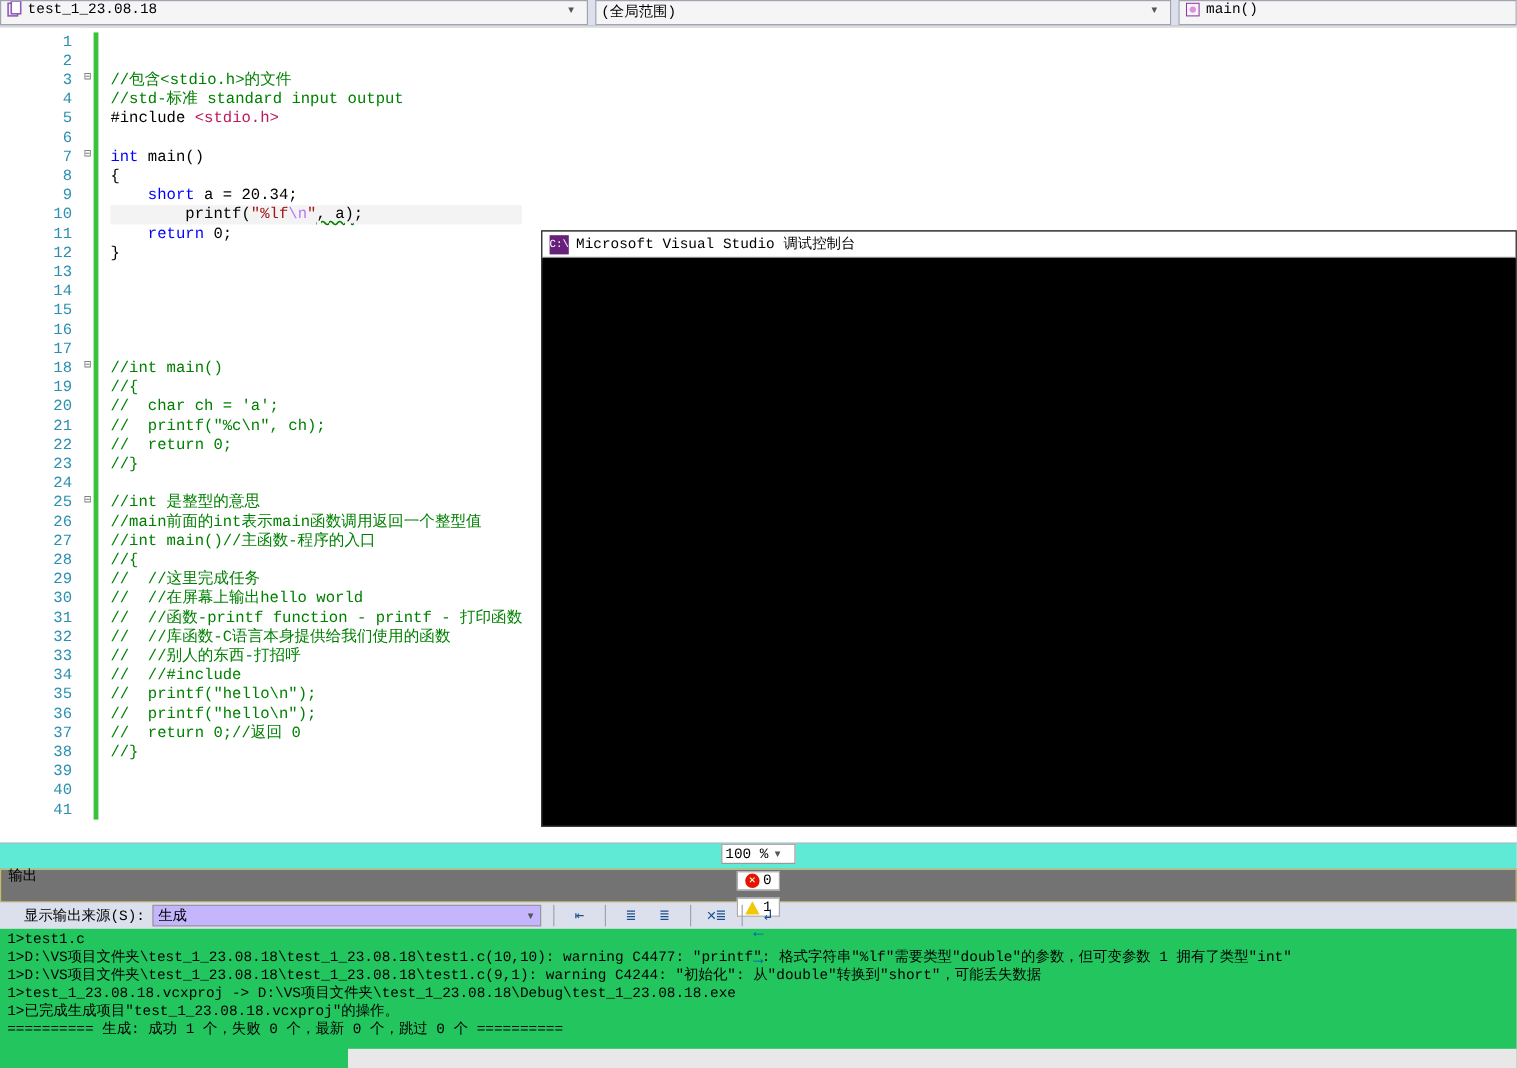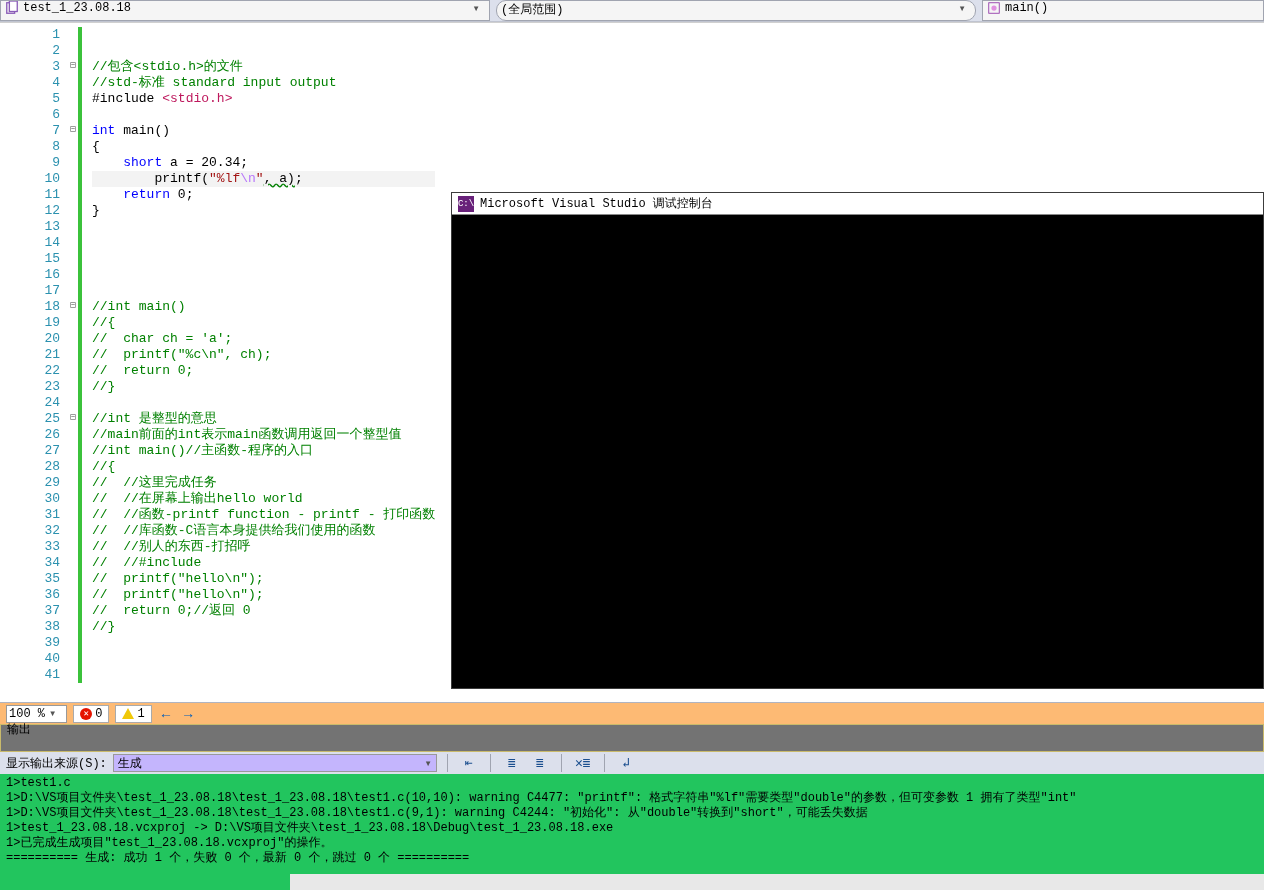--- a/index.html
+++ b/index.html
@@ -1,21 +1,21 @@
 <!DOCTYPE html>
 <html><head>
 <meta charset="utf-8">
 <style>
 * { margin: 0; padding: 0; box-sizing: border-box; font-family: Consolas, 'Courier New', monospace; }
 body { background: #dce0ec; width: 1264px; height: 890px; overflow: hidden; position: relative; }
 
 .topbar { display: flex; height: 22px; background: #dce0ec; border-bottom: 1px solid #c0c4d0; font-size: 12px; }
 .topbar-item { display: flex; align-items: flex-start; background: #f5f5f5; border: 1px solid #a0a4b0; padding: 0 4px; }
 .tb-file { width: 490px; }
-.tb-scope { width: 480px; margin-left: 6px; border-radius: 10px; }
+.tb-scope { width: 480px; margin-left: 6px; }
 .tb-func { flex: 1; margin-left: 6px; }
 .tb-chev { width: 18px; display: flex; align-items: center; justify-content: center; color: #555; cursor: pointer; }
 .tb-icon { width: 14px; height: 14px; margin-right: 4px; display: inline-flex; }
 
 .editor-area { height: 680px; background: #fff; position: relative; overflow: hidden; border-top: 1px solid #d0d0d0; }
 .gutter { position: absolute; left: 0; top: 0; width: 68px; background: #fff; text-align: right; color: #2b91af; font-size: 13px; line-height: 16px; padding-top: 4px; }
 .gutter div { padding-right: 8px; height: 16px; }
 .greenbar { position: absolute; left: 78px; top: 4px; width: 4px; height: 656px; background: #3bc23b; }
 .code { position: absolute; left: 92px; top: 4px; font-size: 13px; line-height: 16px; white-space: pre; }
 .code-line { height: 16px; }
@@ -28,29 +28,29 @@
 .c-esc { color: #b776fb; }
 .c-ppinc { color: #000000; }
 .c-incfile { color: #be185d; }
 .wavy { text-decoration: underline wavy #008000; }
 
 .console-window { position: absolute; left: 451px; top: 192px; width: 813px; height: 497px; border: 1px solid #3c3c3c; background: #000; z-index: 50; }
 .console-title { height: 22px; background: #fff; border-bottom: 1px solid #888; display: flex; align-items: center; font-size: 12px; padding-left: 6px; gap: 6px; font-family: -apple-system, 'Segoe UI', sans-serif; color: #000; }
 .console-icon { width: 16px; height: 16px; background: #68217a; color: #fff; font-size: 9px; display: flex; align-items: center; justify-content: center; }
 .console-body { color: #ccc; font-size: 14px; line-height: 18px; padding: 2px 4px; white-space: pre; }
 
-.status-strip { height: 22px; background: #fdba74; border-top: 1px solid #b0b4c0; display: flex; align-items: center; font-size: 12px; gap: 6px; padding: 0 6px; }
+.status-strip { height: 22px; background: #5eead4; border-top: 1px solid #b0b4c0; display: flex; align-items: center; font-size: 12px; gap: 6px; padding: 0 6px; flex-direction: column; }
 .zoom-box { border: 1px solid #999; background: #fff; padding: 0 10px 0 2px; height: 18px; display: flex; align-items: center; }
 .status-err, .status-warn { border: 1px solid #aaa; background: #fff; padding: 0 6px; height: 18px; display: flex; align-items: center; gap: 3px; }
 .ico-err { width: 12px; height: 12px; border-radius: 50%; background: #e51400; color: #fff; font-size: 9px; display: flex; align-items: center; justify-content: center; }
 .ico-warn { width: 0; height: 0; border-left: 6px solid transparent; border-right: 6px solid transparent; border-bottom: 11px solid #f0c808; position: relative; }
 .nav-arrow { color: #005dba; font-size: 14px; padding: 0 4px; cursor: pointer; }
 
 .output-header { height: 20px; background: #737373; border: 1px solid #c9ba6b; font-size: 12px; padding: 13px 6px; display: flex; align-items: flex-end; }
-.output-toolbar { height: 22px; background: #dce0ec; font-size: 12px; display: flex; align-items: center; padding: 0 6px; gap: 6px; font-family: -apple-system, 'Segoe UI', sans-serif; }
+.output-toolbar { height: 22px; background: #dce0ec; font-size: 12px; display: flex; align-items: center; padding: 0 20px; gap: 6px; font-family: -apple-system, 'Segoe UI', sans-serif; }
 .out-src-label { }
 .out-src-select { border: 1px solid #999; background: #c4b5fd; width: 324px; height: 18px; padding: 0 4px; display: flex; align-items: center; justify-content: space-between; text-align: center; }
 .out-divider { width: 1px; height: 18px; background: #a0a4b0; margin: 0 4px; }
 .tb-btn { width: 22px; height: 20px; display: flex; align-items: center; justify-content: center; color: #1b4f8f; cursor: pointer; font-size: 13px; }
 
 .output-body { height: 124px; background: #22c55e; font-size: 12px; line-height: 15px; padding: 2px 6px; white-space: pre; overflow: hidden; color: #000; }
 
 .hscroll { position: absolute; bottom: 0; left: 290px; right: 0; height: 16px; background: #e8e8e8; }
 </style>
 </head>

